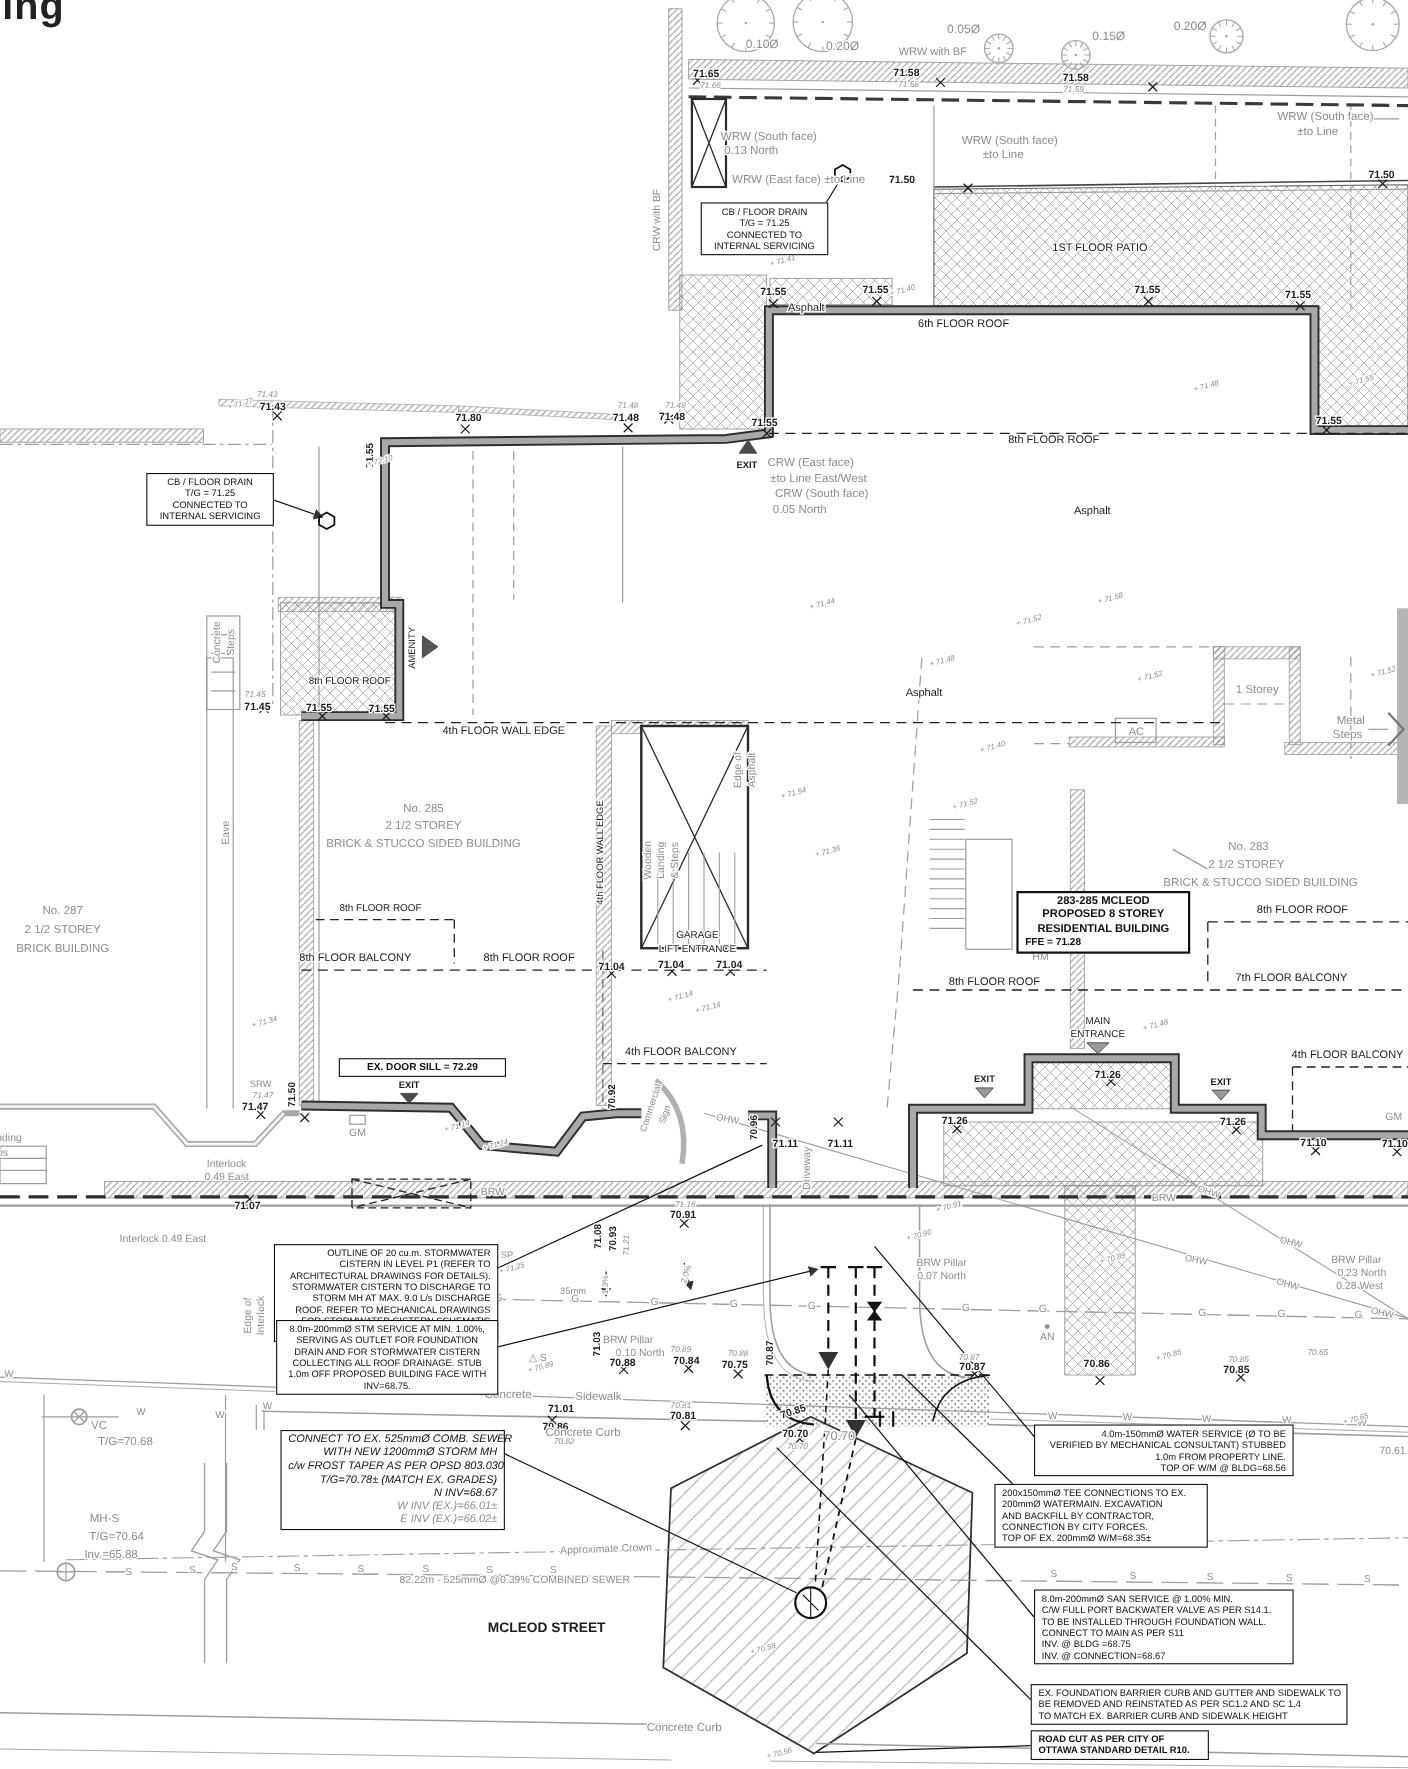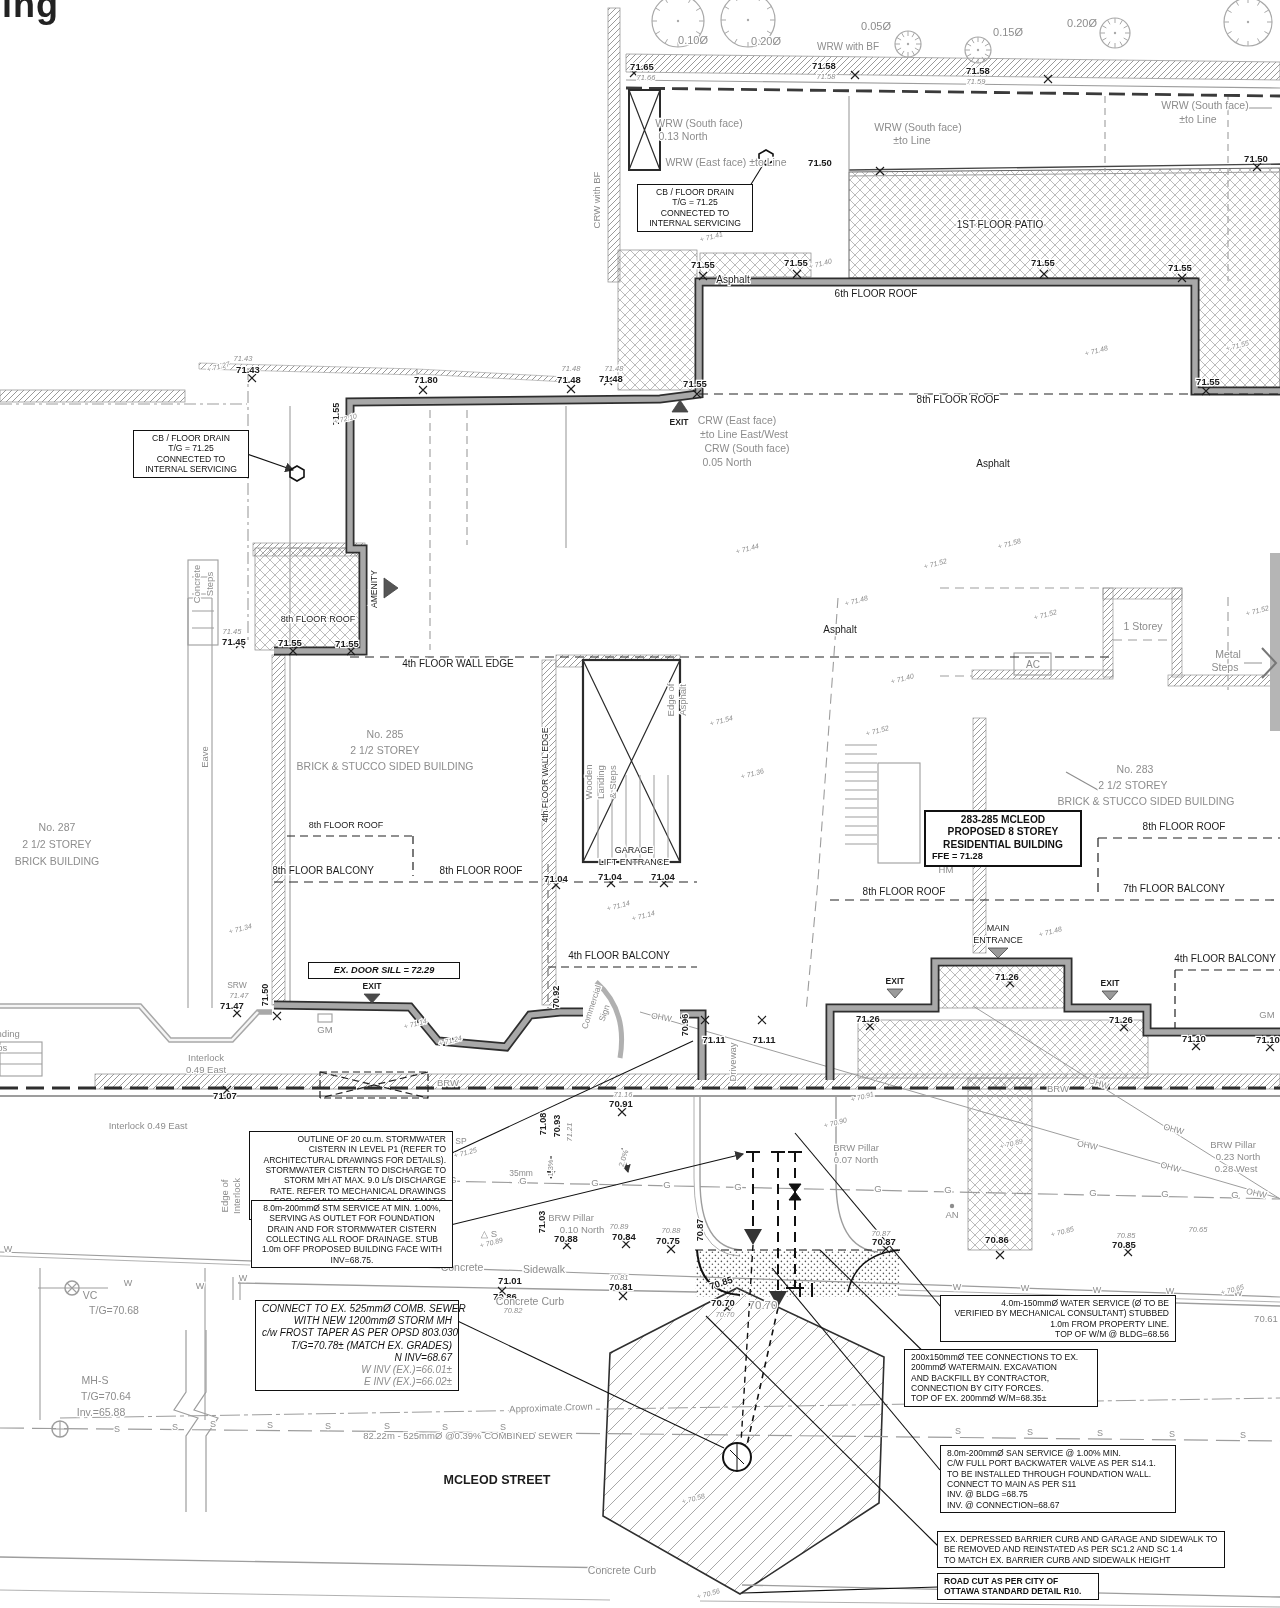--- a/index.html
+++ b/index.html
@@ -615,37 +615,37 @@
           <div>T/G = 71.25</div>
           <div>CONNECTED TO</div>
           <div>INTERNAL SERVICING</div>
         </div>
         <div class="callout" style="left: 133px; top: 430px; width: 102px; font-size: 8.6px; text-align: center;">
           <div>CB / FLOOR DRAIN</div>
           <div>T/G = 71.25</div>
           <div>CONNECTED TO</div>
           <div>INTERNAL SERVICING</div>
         </div>
-        <div class="callout" style="left: 308px; top: 962px; width: 138px; font-size: 9.2px; text-align: center; font-weight: 700; font-style: italic;">
+        <div class="callout" style="left: 308px; top: 962px; width: 138px; font-size: 9.2px; text-align: center; font-weight: 700;">
           <div>EX. DOOR SILL = 72.29</div>
         </div>
         <div class="callout heavy" style="left: 924px; top: 810px; width: 142px; font-size: 10.2px; text-align: center; font-weight: 700;">
           <div>283-285 MCLEOD</div>
           <div>PROPOSED 8 STOREY</div>
           <div>RESIDENTIAL BUILDING</div>
           <div style="font-size: 4px;"> </div>
           <div style="font-size: 9.2px; text-align: left;">FFE = 71.28</div>
         </div>
         <div class="callout" style="left: 249px; top: 1091px; width: 190px; font-size: 8.5px; text-align: right; margin-top: 40px;">
           <div>OUTLINE OF 20 cu.m. STORMWATER</div>
           <div>CISTERN IN LEVEL P1 (REFER TO</div>
           <div>ARCHITECTURAL DRAWINGS FOR DETAILS).</div>
           <div>STORMWATER CISTERN TO DISCHARGE TO</div>
           <div>STORM MH AT MAX. 9.0 L/s DISCHARGE</div>
-          <div>RATE. REFER TO MECHANICAL DRAWINGS</div>
+          <div>ROOF. REFER TO MECHANICAL DRAWINGS</div>
           <div>FOR STORMWATER CISTERN SCHEMATIC</div>
           <div>AND DETAILS.</div>
         </div>
         <div class="callout" style="left: 251px; top: 1200px; width: 188px; font-size: 8.5px; text-align: center;">
           <div>8.0m-200mmØ STM SERVICE AT MIN. 1.00%,</div>
           <div>SERVING AS OUTLET FOR FOUNDATION</div>
           <div>DRAIN AND FOR STORMWATER CISTERN</div>
           <div>COLLECTING ALL ROOF DRAINAGE. STUB</div>
           <div>1.0m OFF PROPOSED BUILDING FACE WITH</div>
           <div>INV=68.75.</div>
@@ -674,21 +674,21 @@
         </div>
         <div class="callout" style="left: 940px; top: 1445px; width: 222px; font-size: 8.5px; text-align: left;">
           <div>8.0m-200mmØ SAN SERVICE @ 1.00% MIN.</div>
           <div>C/W FULL PORT BACKWATER VALVE AS PER S14.1.</div>
           <div>TO BE INSTALLED THROUGH FOUNDATION WALL.</div>
           <div>CONNECT TO MAIN AS PER S11</div>
           <div>INV. @ BLDG =68.75</div>
           <div>INV. @ CONNECTION=68.67</div>
         </div>
         <div class="callout" style="left: 937px; top: 1531px; width: 274px; font-size: 8.5px; text-align: left;">
-          <div>EX. DEPRESSED BARRIER CURB AND GARAGE  AND SIDEWALK TO</div>
+          <div>EX. FOUNDATION BARRIER CURB AND GUTTER  AND SIDEWALK TO</div>
           <div>BE REMOVED AND REINSTATED AS PER SC1.2 AND SC 1.4</div>
           <div>TO MATCH EX. BARRIER CURB AND SIDEWALK HEIGHT</div>
         </div>
         <div class="callout" style="left: 937px; top: 1573px; width: 148px; font-size: 8.5px; text-align: left; font-weight: bold;">
           <div>ROAD CUT AS PER CITY OF</div>
           <div>OTTAWA STANDARD DETAIL R10.</div>
         </div>
       </div>
 </div>
 

